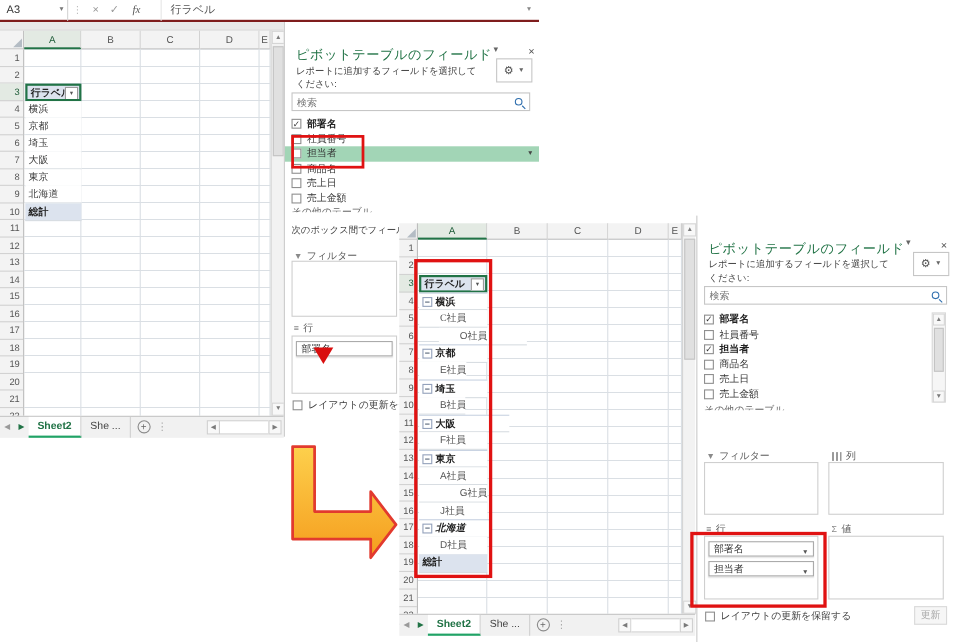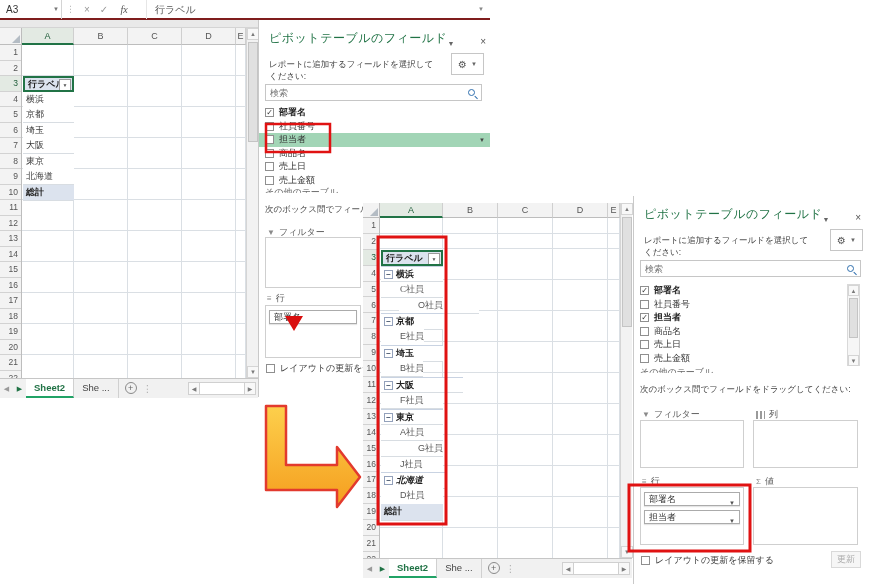--- a/index.html
+++ b/index.html
@@ -54,21 +54,21 @@
 .tab{padding:0 8px;line-height:18px;border-right:1px solid #d0d0d0;color:#444;white-space:nowrap}
 .tab.active{background:#fff;color:#217346;font-weight:bold;border-bottom:2px solid #21a366}
 .plusbtn{width:12px;height:12px;border:1px solid #8a8a8a;border-radius:50%;font-size:9px;line-height:10px;text-align:center;color:#666;margin:3px 4px 0 6px}
 .tb-dots{line-height:19px;color:#aaa;margin:0 2px}
 .hscroll{margin-left:auto;display:flex;align-items:center;margin-right:2px}
 .hsbtn{width:12px;height:13px;background:#f8f8f8;border:1px solid #d0d0d0;font-size:6px;line-height:12px;text-align:center;color:#7a7a7a}
 .hsbtrack{width:44px;height:13px;background:#fff;border-top:1px solid #d0d0d0;border-bottom:1px solid #d0d0d0}
 
 
 .panel{position:absolute;background:#fff;border-left:1px solid #c9c9c9}
-.ptitle-row{position:absolute;left:10px;right:8px;top:10px;display:flex;align-items:flex-end}
+.ptitle-row{position:absolute;left:10px;right:8px;top:22px;display:flex;align-items:flex-start}
 .ptitle{font-size:12px;color:#217346;letter-spacing:.5px;white-space:nowrap}
 .picon{color:#666;margin-left:auto;font-size:7px}
 .picon.x{margin-left:26px;font-size:10px;color:#555}
 .psub{position:absolute;left:10px;top:39px;width:172px;font-size:8.5px;color:#3f3f3f}
 .gearbtn{position:absolute;right:6px;top:33px;width:33px;height:22px;border:1px solid #c6c6c6;background:#fff;display:flex;align-items:center;justify-content:center;gap:4px;font-size:10px;color:#555}
 .gearbtn .dd{font-size:6px;color:#666}
 .searchbox{position:absolute;left:6px;right:8px;top:64px;height:17px;border:1px solid #c6c6c6;background:#fff;display:flex;align-items:center;padding:0 4px}
 .searchbox input{border:0;outline:0;flex:1;font-size:9px;color:#555;font-family:inherit;background:transparent}
 .mag{width:7px;height:7px;border:1.4px solid #2f6fae;border-radius:50%;position:relative;margin-right:2px}
 .mag::after{content:"";position:absolute;width:4px;height:1.4px;background:#2f6fae;transform:rotate(45deg);left:5px;top:6.5px}
@@ -357,21 +357,20 @@
             <span class="cb"></span>
             <span class="lbl">売上金額</span>
           </div>
         </div>
       <div class="flsb" style="right:9px;top:88px;height:82px">
         <div class="sbbtn" style="left:0;top:0;width:11px;height:11px">▲</div>
         <div class="sbthumb" style="left:1px;top:13px;width:9px;height:40px"></div>
         <div class="sbbtn" style="left:0;top:70px;width:11px;height:11px">▼</div>
       </div>
       <div class="moretables" style="top:170px">その他のテーブル</div>
-      <div class="draghint" style="top:188px">次のボックス間でフィールドをドラッグしてください:</div>
       <div class="arealabel" style="left:8px;top:212px">
         <span class="ic">▼</span>
         <span>フィルター</span>
       </div>
       <div class="arealabel" style="left:122px;top:212px">
         <span class="ic-cols"></span>
         <span>列</span>
       </div>
       <div class="areabox" style="left:6px;top:224px;width:104px;height:48px"></div>
       <div class="areabox" style="left:119px;top:224px;width:105px;height:48px"></div>

